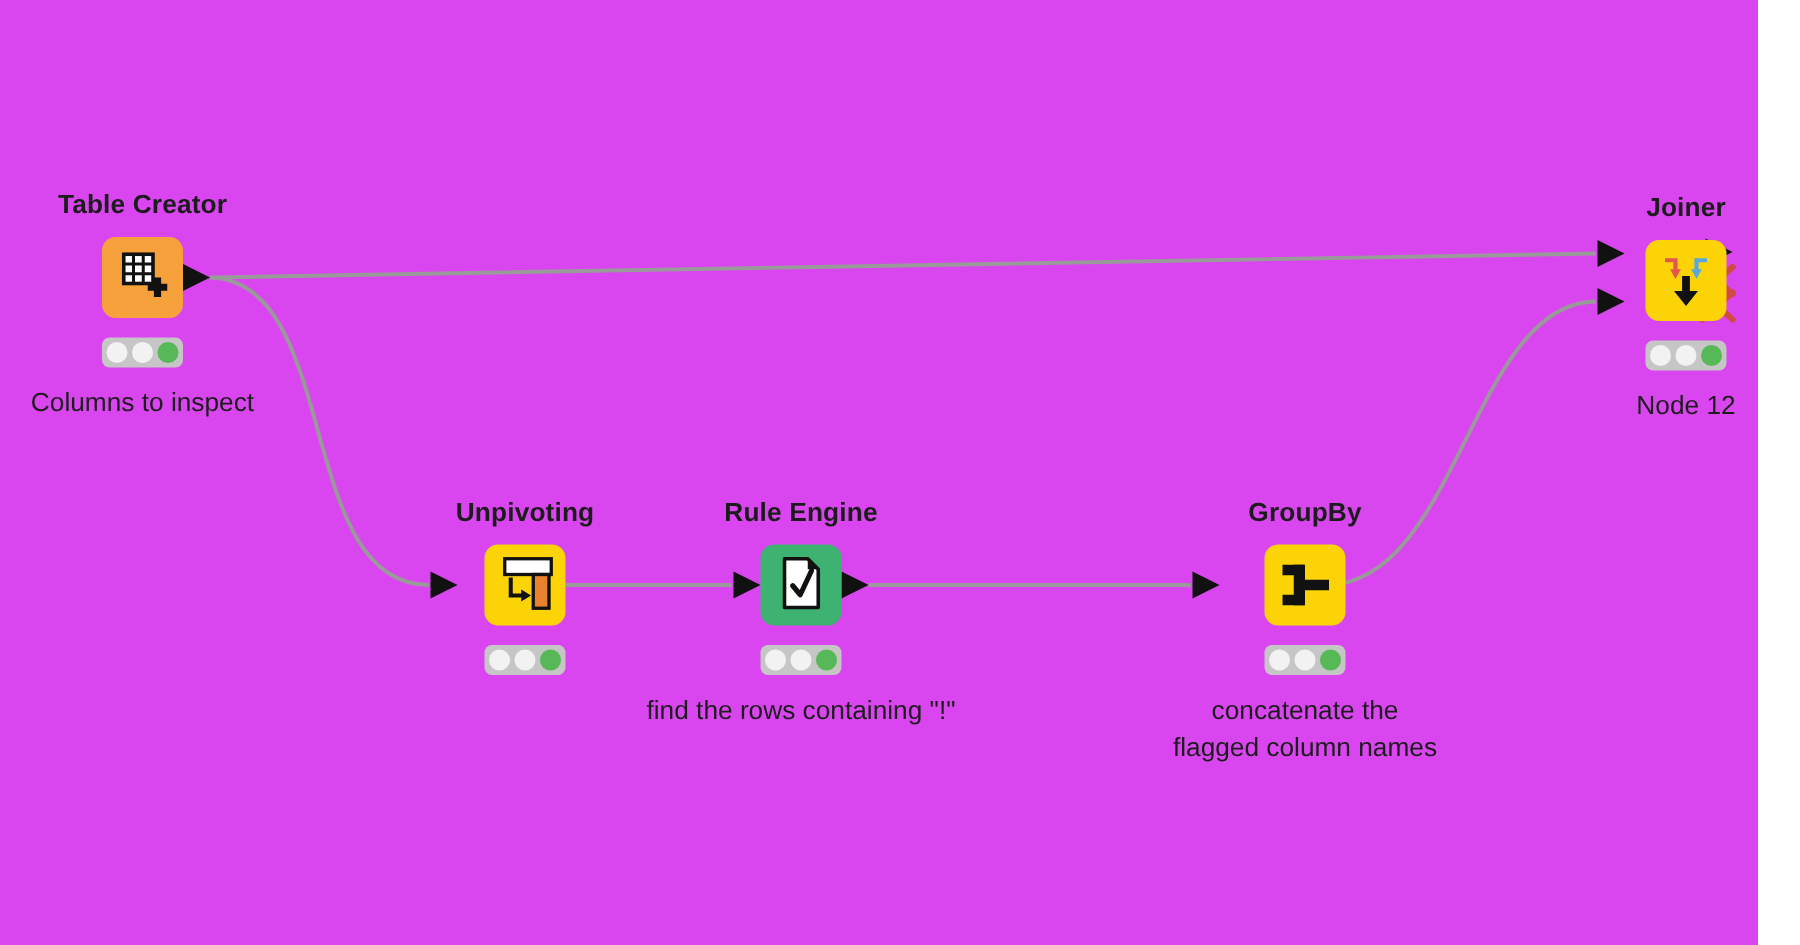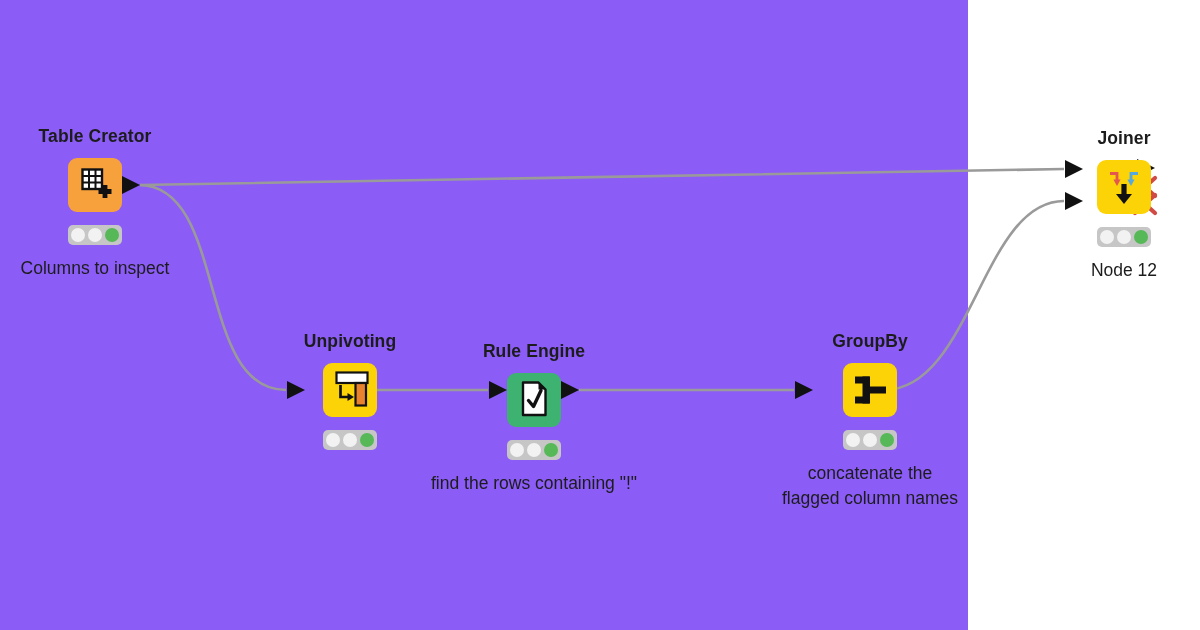--- a/index.html
+++ b/index.html
@@ -5,22 +5,22 @@
   * { margin: 0; padding: 0; box-sizing: border-box; }
   html, body { width: 1200px; height: 630px; overflow: hidden; }
   body {
     font-family: "Liberation Sans", sans-serif;
     background: #ffffff;
     position: relative;
   }
   .canvas {
     position: absolute;
     left: 0; top: 0;
-    width: 968px; height: 630px;
-    background: #8b5cf6;
+    width: 1172px; height: 630px;
+    background: #d946ef;
   }
   .wires {
     position: absolute;
     left: 0; top: 0;
     width: 1200px; height: 630px;
   }
   .node {
     position: absolute;
     width: 54px; height: 54px;
   }
@@ -143,21 +143,21 @@
       </svg>
     </div>
     <div class="traffic-light" style="background-color: rgb(198, 198, 198);">
       <span class="light" style="background-color: rgb(242, 242, 242);"></span>
       <span class="light" style="background-color: rgb(242, 242, 242);"></span>
       <span class="light" style="background-color: rgb(87, 184, 87);"></span>
     </div>
     <div class="node-label"></div>
   </div>
 
-  <div class="node" style="left:507px; top:373px;">
+  <div class="node" style="left:507px; top:363px;">
     <div class="node-title">Rule Engine</div>
     <div class="node-body" style="background-color: rgb(62, 178, 113);">
       <svg width="54" height="54" viewBox="0 0 54 54">
         <path d="M16 9.5 H31.5 L38.5 16.5 V42 H16 Z" fill="#fff" stroke="#111" stroke-width="2.4" stroke-linejoin="round"></path>
         <path d="M31.5 9.5 V16.5 H38.5 Z" fill="#111"></path>
         <path d="M21.5 27.5 L26.5 33.5 L34 17.5" stroke="#111" stroke-width="3.4" fill="none" stroke-linecap="round" stroke-linejoin="round"></path>
       </svg>
     </div>
     <div class="traffic-light" style="background-color: rgb(198, 198, 198);">
       <span class="light" style="background-color: rgb(242, 242, 242);"></span>

